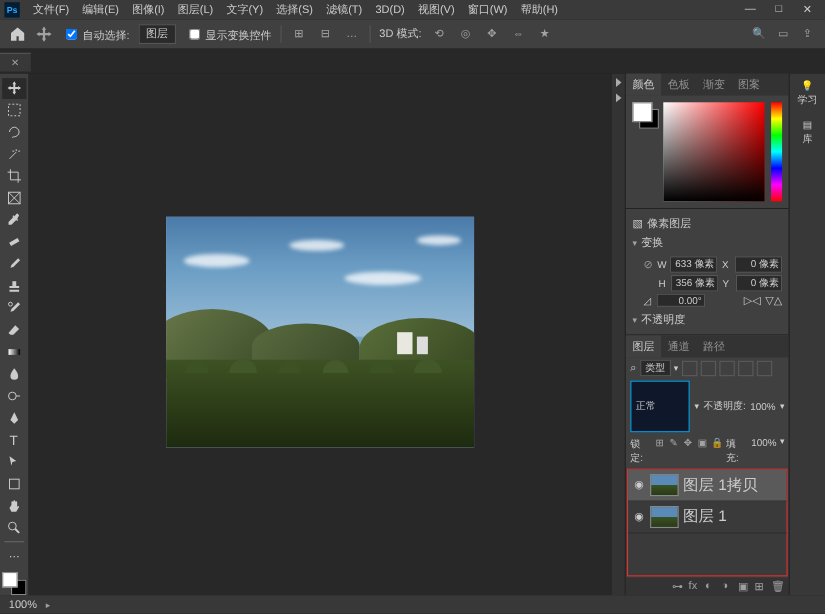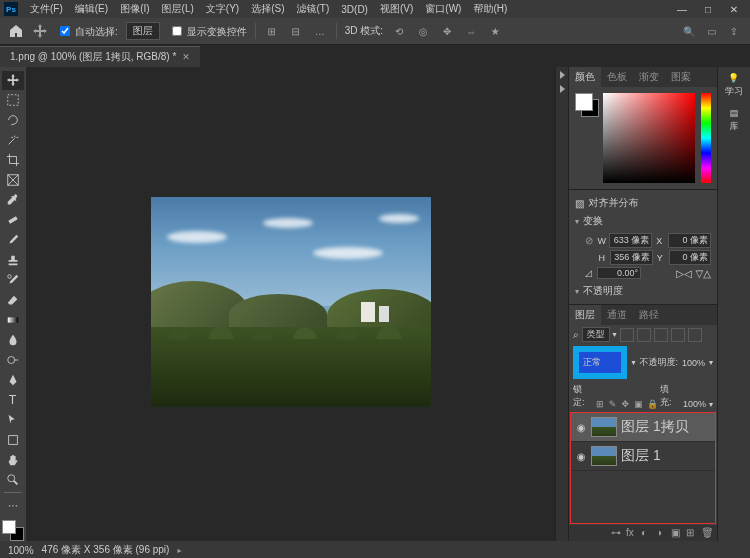--- a/index.html
+++ b/index.html
@@ -63,22 +63,22 @@
 .props .sect{padding:2px 0 2px 10px}
 .props .row{display:flex;align-items:center;gap:4px;padding:1px 0}
 .props .fld{background:#2a2a2a;border:1px solid #555;padding:0 2px;width:38px;font-size:9px;text-align:right}
 .props .lbl{font-size:9px;width:8px}
 .arrow{font-size:8px;opacity:.7}
 .layers{flex:1;display:flex;flex-direction:column;background:#404040}
 .layers .filt{display:flex;align-items:center;gap:3px;padding:2px 4px}
 .layers .filt .sel{background:#2a2a2a;border:1px solid #555;padding:0 4px;font-size:9px}
 .layers .filt .fi{width:12px;height:12px;border:1px solid #666;opacity:.7}
 .layers .blendrow{display:flex;align-items:center;gap:4px;padding:2px 4px;font-size:9px}
-.layers .blendrow .sel{background:#1d4ed8;border:6px solid #0ea5e9;padding:4px 4px;font-size:9px;flex:1}
-.layers .lockrow{display:flex;align-items:flex-end;gap:3px;padding:2px 4px;font-size:9px}
+.layers .blendrow .sel{background:#0f172a;border:1px solid #0ea5e9;padding:16px 4px;font-size:9px;flex:1}
+.layers .lockrow{display:flex;align-items:flex-start;gap:3px;padding:2px 4px;font-size:9px}
 .layers .lockrow .li{width:10px;height:10px;opacity:.7}
 .layer-list{flex:1;background:#3a3a3a;border:1px solid #e03030;margin:1px}
 .layer{display:flex;align-items:center;gap:4px;padding:4px;border-bottom:1px solid #2e2e2e}
 .layer.sel{background:#5a5a5a}
 .layer .eye{width:12px;text-align:center;font-size:10px}
 .layer .thumb{width:24px;height:18px;background:linear-gradient(180deg,#5a8ab8 0%,#5a8ab8 50%,#3a5224 50%,#2a3a16 100%);border:1px solid #888}
 .layer .name{font-size:14px}
 .layer-btns{display:flex;justify-content:flex-end;gap:3px;padding:2px 4px;background:#333}
 .layer-btns .lb{width:12px;height:12px;opacity:.7}
 .status{height:18px;background:#383838;display:flex;align-items:center;padding:0 8px;gap:8px;font-size:10px}
@@ -139,21 +139,20 @@
   <div class="icn">★</div>
   <div style="margin-left:auto;display:flex;gap:6px">
     <div class="icn">🔍</div>
     <div class="icn">▭</div>
     <div class="icn">⇪</div>
   </div>
 </div>
 
 <div class="tabbar">
   <div class="tab">
-    <span>1.png @ 100% (图层 1拷贝, RGB/8) *</span>
     <span class="x">✕</span>
   </div>
 </div>
 
 <div class="main">
   <div class="tools">
     <div class="t active">
         <svg viewBox="0 0 16 16">
           <path fill="#ccc" d="M8 1l2 3H9v3h3V6l3 2-3 2V9H9v3h1l-2 3-2-3h1V9H4v1L1 8l3-2v1h3V4H6z"></path>
         </svg>
@@ -312,21 +311,21 @@
             <div class="fg"></div>
           </div>
         <div class="picker"></div>
         <div class="hue"></div>
       </div>
     </div>
 
     <div class="panel props">
       <div class="hdr">
           <span>▧</span>
-          <span>对齐并分布</span>
+          <span>像素图层</span>
         </div>
       <div class="hdr">
           <span class="arrow">▾</span>
           <span>变换</span>
         </div>
       <div class="sect">
         <div class="row">
           <span style="opacity:.6">⊘</span>
           <span class="lbl">W</span>
             <span class="fld">633 像素</span>
@@ -419,15 +418,14 @@
       </div>
     <div class="rb">
         <span>▤</span>
         <span>库</span>
       </div>
   </div>
 </div>
 
 <div class="status">
   <span>100%</span>
-  <span>476 像素 X 356 像素 (96 ppi)</span>
   <span class="arrow">▸</span>
 </div>
 
 </body></html>

